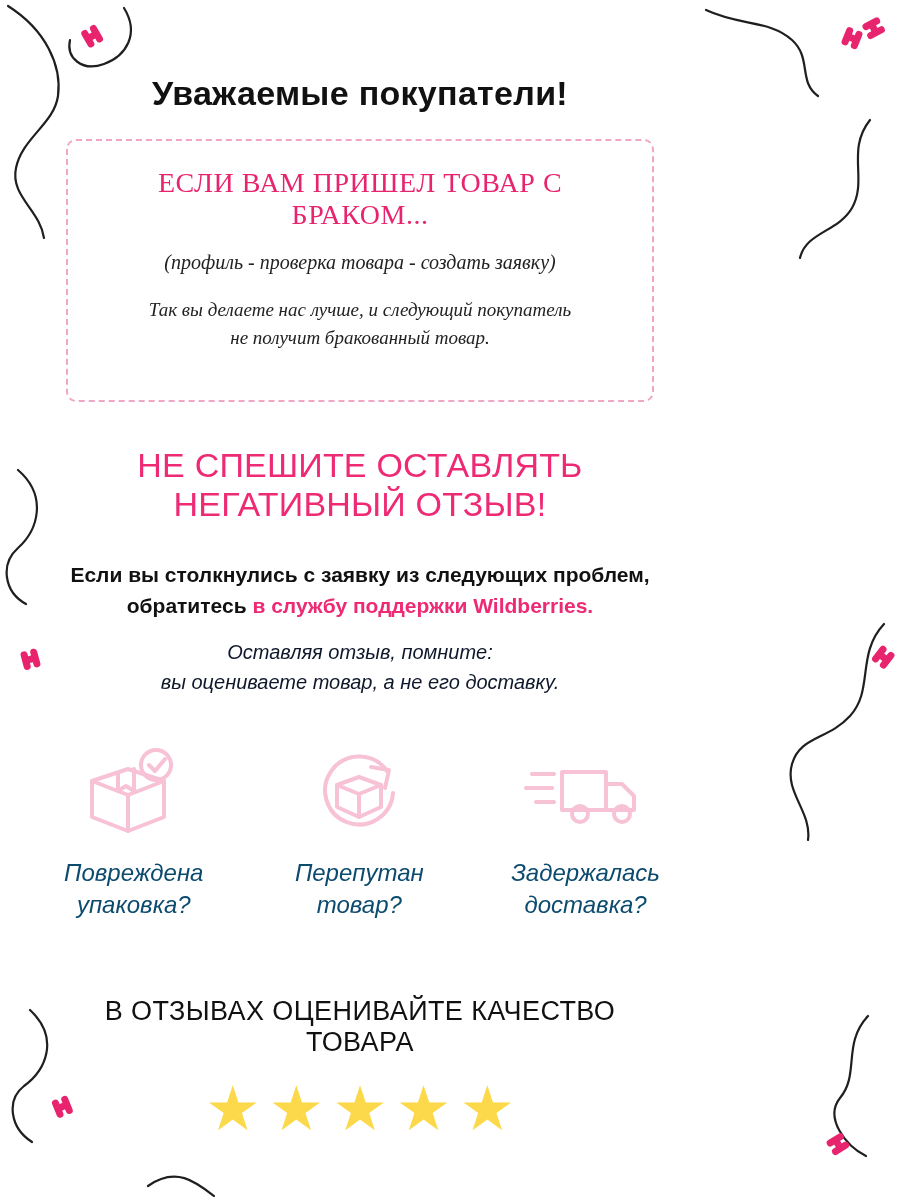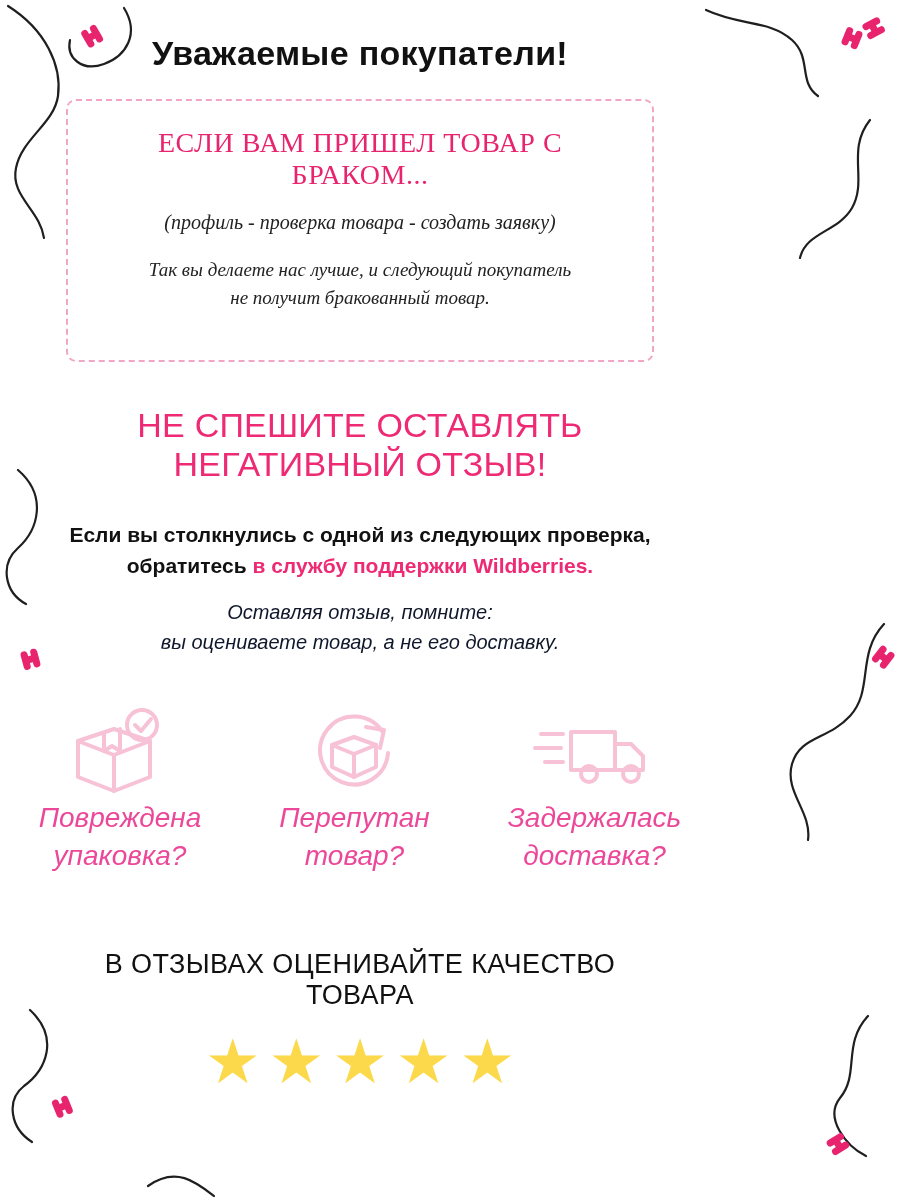--- a/index.html
+++ b/index.html
@@ -31,21 +31,21 @@
     height: 1200px;
     pointer-events: none;
   }
 
   .content {
     position: relative;
     z-index: 2;
     width: 720px;
     height: 1200px;
     box-sizing: border-box;
-    padding: 28px 60px 0 60px;
+    padding: 68px 60px 0 60px;
     text-align: center;
   }
 
   .main-title {
     font-size: 34px;
     font-weight: bold;
     letter-spacing: 0.3px;
     margin: 6px 0 26px 0;
     color: #111111;
   }
@@ -131,24 +131,25 @@
   }
 
   .icon-art {
     height: 96px;
     display: flex;
     align-items: center;
     justify-content: center;
   }
 
   .icon-caption {
-    font-size: 28px;
+    margin-top: 18px;
+    font-size: 24px;
     line-height: 1.35;
     font-style: italic;
-    color: #ec4899;
+    color: #0c4a6e;
   }
 
   .footer-heading {
     font-size: 27px;
     font-weight: normal;
     letter-spacing: 0.4px;
     color: #111;
     margin: 74px 0 0 0;
   }
 
@@ -230,21 +231,21 @@
       <p class="defect-line-sub">(профиль - проверка товара - создать заявку)</p>
       <p class="defect-note">
         <span>Так вы делаете нас лучше, и следующий покупатель</span><br>
         <span>не получит бракованный товар.</span>
       </p>
     </section>
 
     <h2 class="negative-heading">НЕ СПЕШИТЕ ОСТАВЛЯТЬ НЕГАТИВНЫЙ ОТЗЫВ!</h2>
 
     <p class="problem-line">
-      <span>Если вы столкнулись с одной из следующих проверка,</span><br>
+      <span>Если вы столкнулись с заявку из следующих проблем,</span><br>
       <span>обратитесь </span><span class="accent">в службу поддержки Wildberries.</span>
     </p>
 
     <p class="remind">
       <span>Оставляя отзыв, помните:</span><br>
       <span>вы оцениваете товар, а не его доставку.</span>
     </p>
 
     <div class="icons-row">
 

